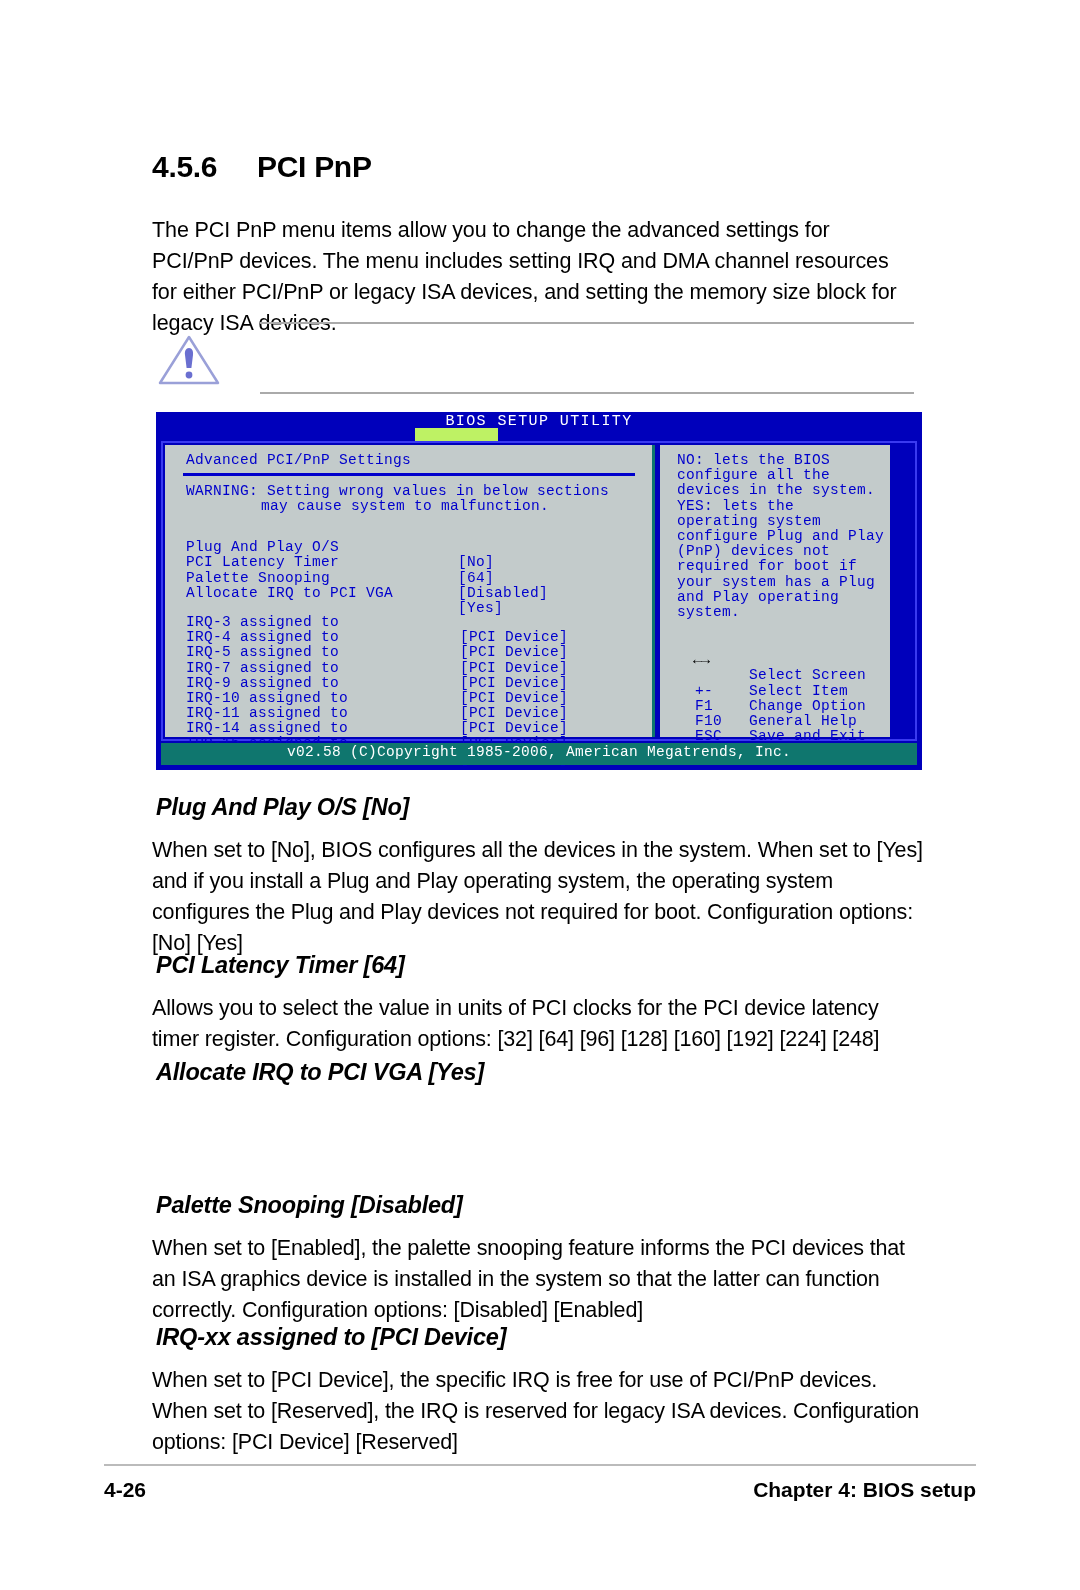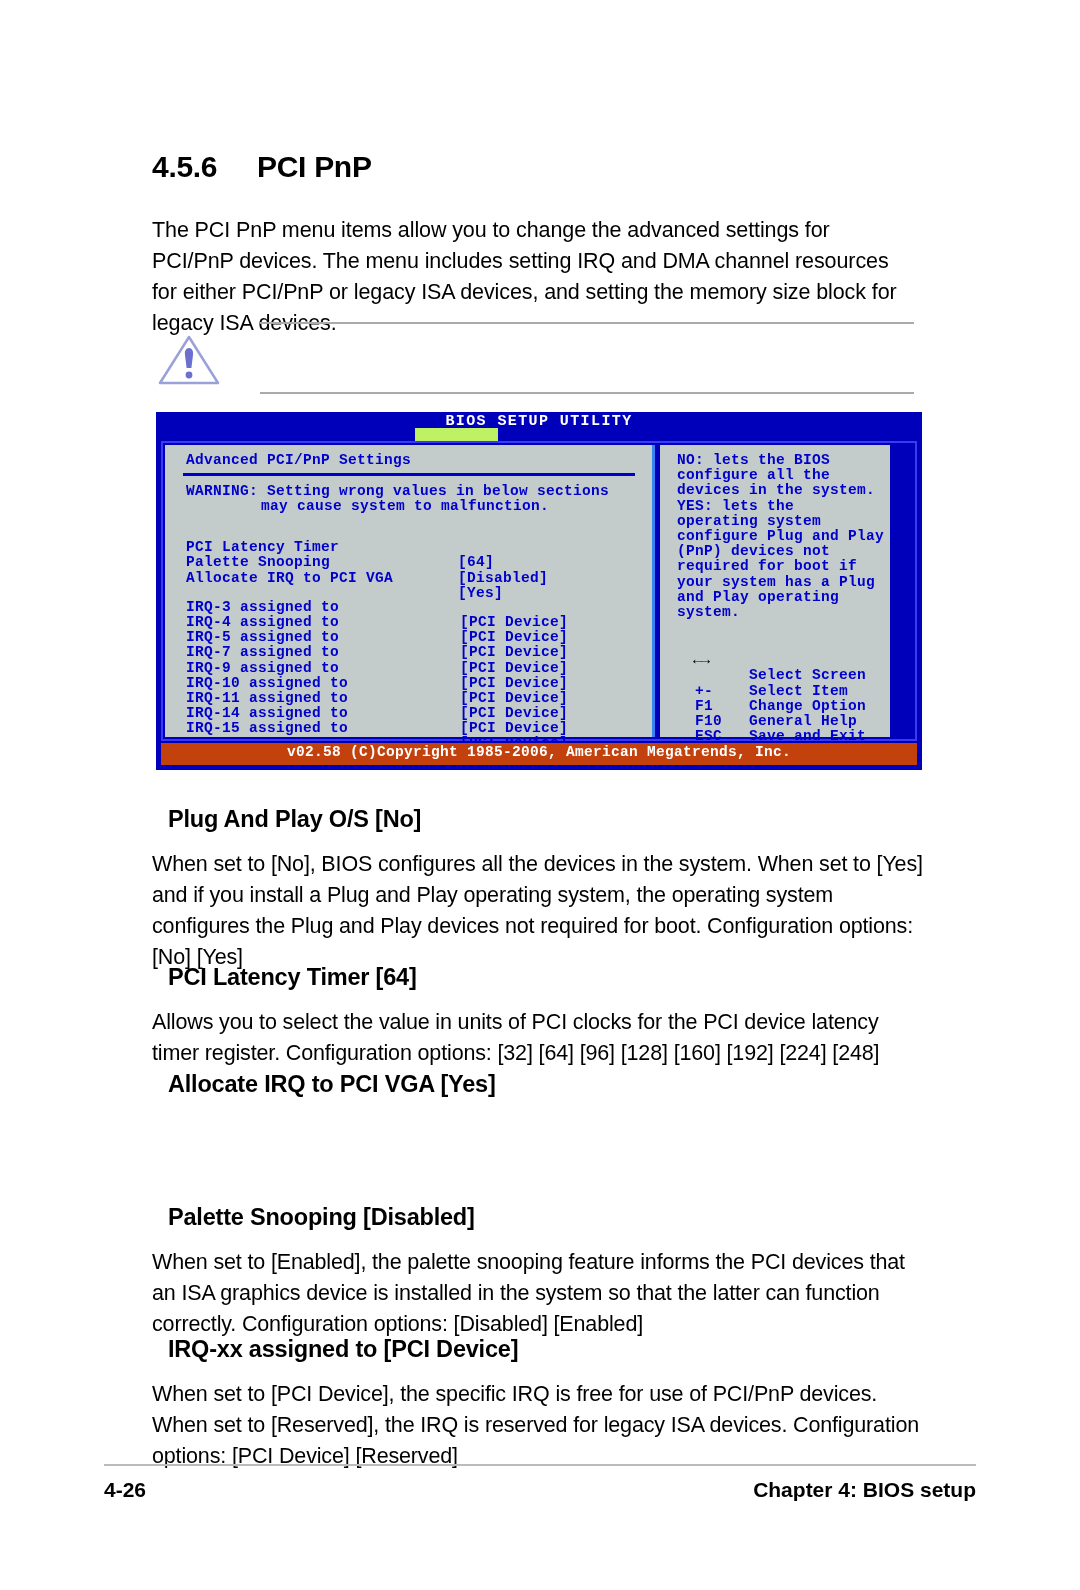--- a/index.html
+++ b/index.html
@@ -89,21 +89,20 @@
     left: 156px;
     top: 412px;
     width: 766px;
     height: 358px;
     background: #0000bb;
     font-family: "Liberation Mono", "DejaVu Sans Mono", monospace;
     font-size: 14.5px;
     line-height: 15.2px;
     color: #0000cc;
     box-sizing: border-box;
-    font-weight: bold;
   }
   .bios-titlebar {
     position: relative;
     height: 29px;
     background: #0000bb;
   }
   .bios-title {
     position: absolute;
     left: 0; right: 0;
     top: 2px;
@@ -133,21 +132,21 @@
     background: #0000bb;
     box-sizing: border-box;
   }
   .bios-pane-left {
     position: absolute;
     left: 2px;
     top: 2px;
     width: 490px;
     height: 292px;
     background: #c3cbcb;
-    border-right: 3px solid #3b82f6;
+    border-right: 3px solid #0f766e;
     box-sizing: border-box;
   }
   .bios-pane-right {
     position: absolute;
     left: 497px;
     top: 2px;
     width: 230px;
     height: 292px;
     background: #c3cbcb;
     box-sizing: border-box;
@@ -220,40 +219,41 @@
   .key-row .k { position: absolute; left: 18px; }
   .key-row .k.arrows { left: 16px; color: #000000; font-size: 15px; letter-spacing: -1px; }
   .key-row .d { position: absolute; left: 72px; }
 
   .bios-footer {
     position: absolute;
     left: 5px;
     top: 331px;
     width: 756px;
     height: 22px;
-    background: #c2410c;
+    background: #0f766e;
     color: #ffffff;
     text-align: center;
     font-size: 14.5px;
     letter-spacing: 0.3px;
     padding-top: 2px;
     box-sizing: border-box;
   }
 
   
   .sub {
     position: absolute;
     left: 152px;
     width: 772px;
   }
   .sub h3 {
-    margin: 16px;
+    margin: 4px;
     font-size: 23.5px;
     font-weight: bold;
     letter-spacing: -0.2px;
+    font-style: italic;
   }
   .sub p {
     margin: 14px 0 0 0;
     font-size: 21.5px;
     line-height: 31px;
     letter-spacing: -0.15px;
   }
 
   
   .foot-rule {
@@ -311,20 +311,24 @@
 
     <div class="bios-body">
 
       <div class="bios-pane-left">
         <div class="pane-title">Advanced PCI/PnP Settings</div>
         <div class="pane-rule"></div>
         <div class="warn-1">WARNING: Setting wrong values in below sections</div>
         <div class="warn-2" style="left:96px;">may cause system to malfunction.</div>
 
         <div class="opt-list">
+          <div class="opt-row">
+            <span class="lbl">Plug And Play O/S</span>
+            <span class="val">[No]</span>
+          </div>
           <div class="opt-row">
             <span class="lbl">PCI Latency Timer</span>
             <span class="val">[64]</span>
           </div>
           <div class="opt-row">
             <span class="lbl">Palette Snooping</span>
             <span class="val">[Disabled]</span>
           </div>
           <div class="opt-row">
             <span class="lbl">Allocate IRQ to PCI VGA</span>

